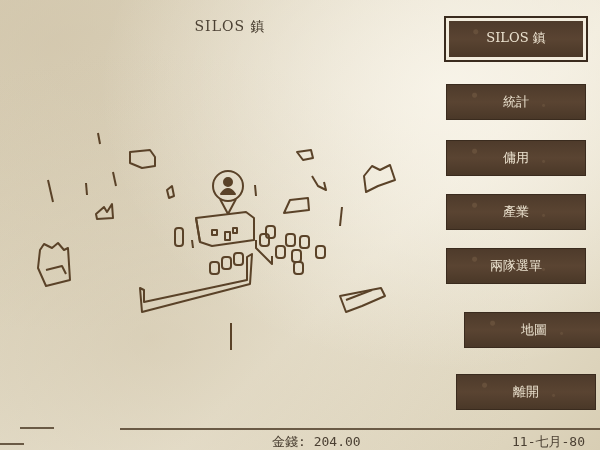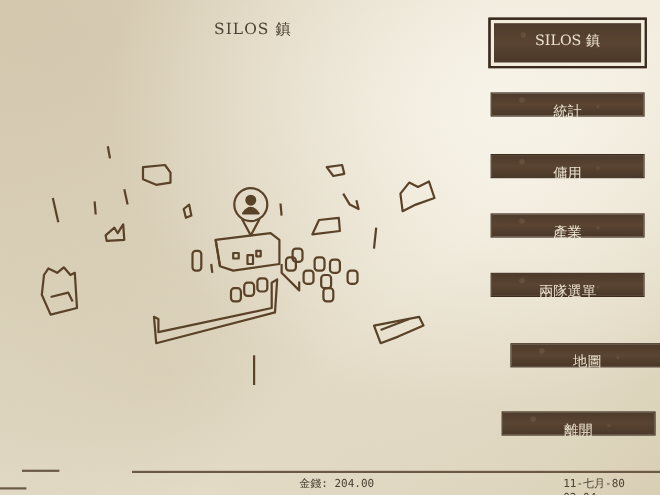--- a/index.html
+++ b/index.html
@@ -11,40 +11,40 @@
         radial-gradient(ellipse at 25% 75%, rgba(200,186,156,0.45) 0%, rgba(200,186,156,0) 60%),
         radial-gradient(ellipse at 10% 10%, rgba(205,192,165,0.55) 0%, rgba(205,192,165,0) 50%),
         linear-gradient(135deg, #d9cfb6 0%, #e6dfcc 40%, #ede7d6 60%, #d8ceb4 100%);
     }
     .title {
       position:absolute; left:190px; top:18px; width:80px; text-align:center;
       font-size:14px; color:#4b4033; letter-spacing:1px;
     }
     .menu { position:absolute; left:446px; top:0; width:142px; }
     .btn {
-      position:absolute; left:0; width:140px; height:22px;
+      position:absolute; left:0; width:140px; height:36px;
       background:
         radial-gradient(circle at 20% 30%, rgba(120,95,70,0.5) 0 2px, transparent 3px),
         radial-gradient(circle at 70% 60%, rgba(120,95,70,0.4) 0 1px, transparent 2px),
         linear-gradient(180deg, #4e3b2b 0%, #5a4432 50%, #4a3828 100%);
       color:#ece3d0; font-size:13px; text-align:center; line-height:34px;
       box-sizing:border-box; cursor:pointer;
       border:1px solid #3a2b1e;
     }
     .btn.main {
       left:0; top:18px; height:42px; line-height:34px;
       outline:2px solid #3a2b1e; outline-offset:0px;
       border:3px solid #f2ecdd;
       box-shadow:0 0 0 2px #3a2b1e;
     }
     .footer-line {
       position:absolute; height:2px; background:#6a5a45;
     }
     .status {
-      position:absolute; top:433px; font-size:10px; color:#4b4033;
+      position:absolute; top:433px; font-size:13px; color:#4b4033;
       font-family:"DejaVu Sans Mono", monospace;
     }
     svg.map { position:absolute; left:0; top:0; }
     svg.map * { fill:none; stroke:#5a4228; stroke-width:2; stroke-linejoin:round; }
   </style>
 </head>
 <body>
 
 <div class="title">SILOS 鎮</div>
 

